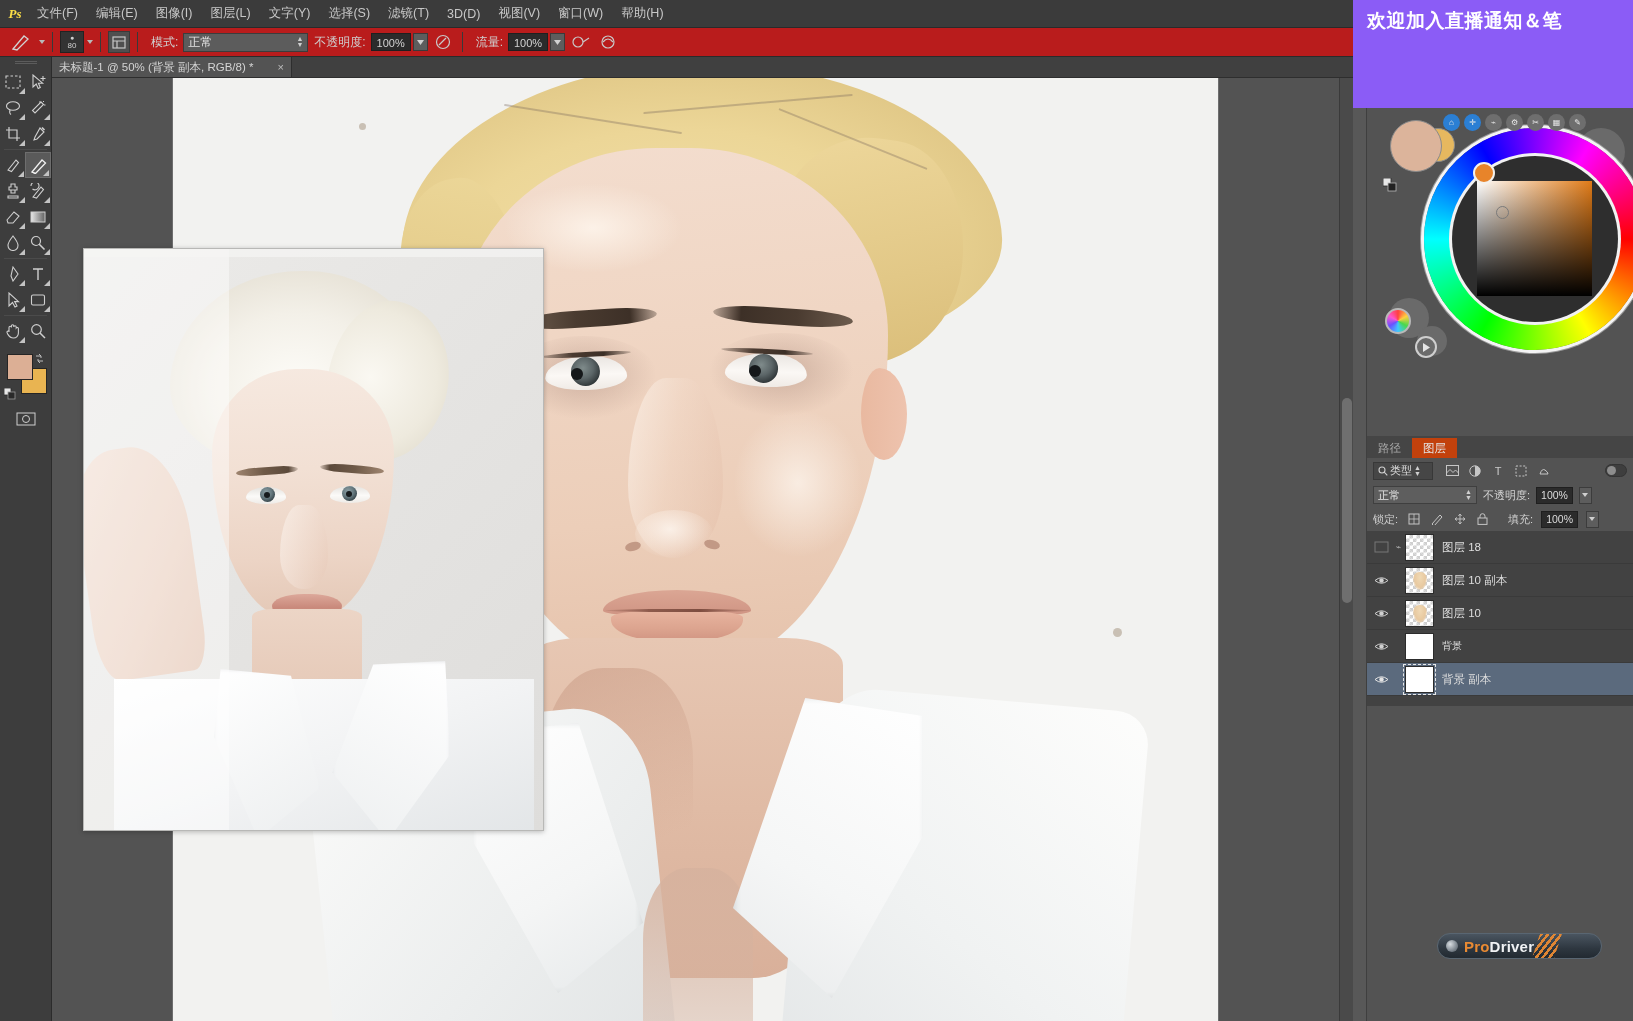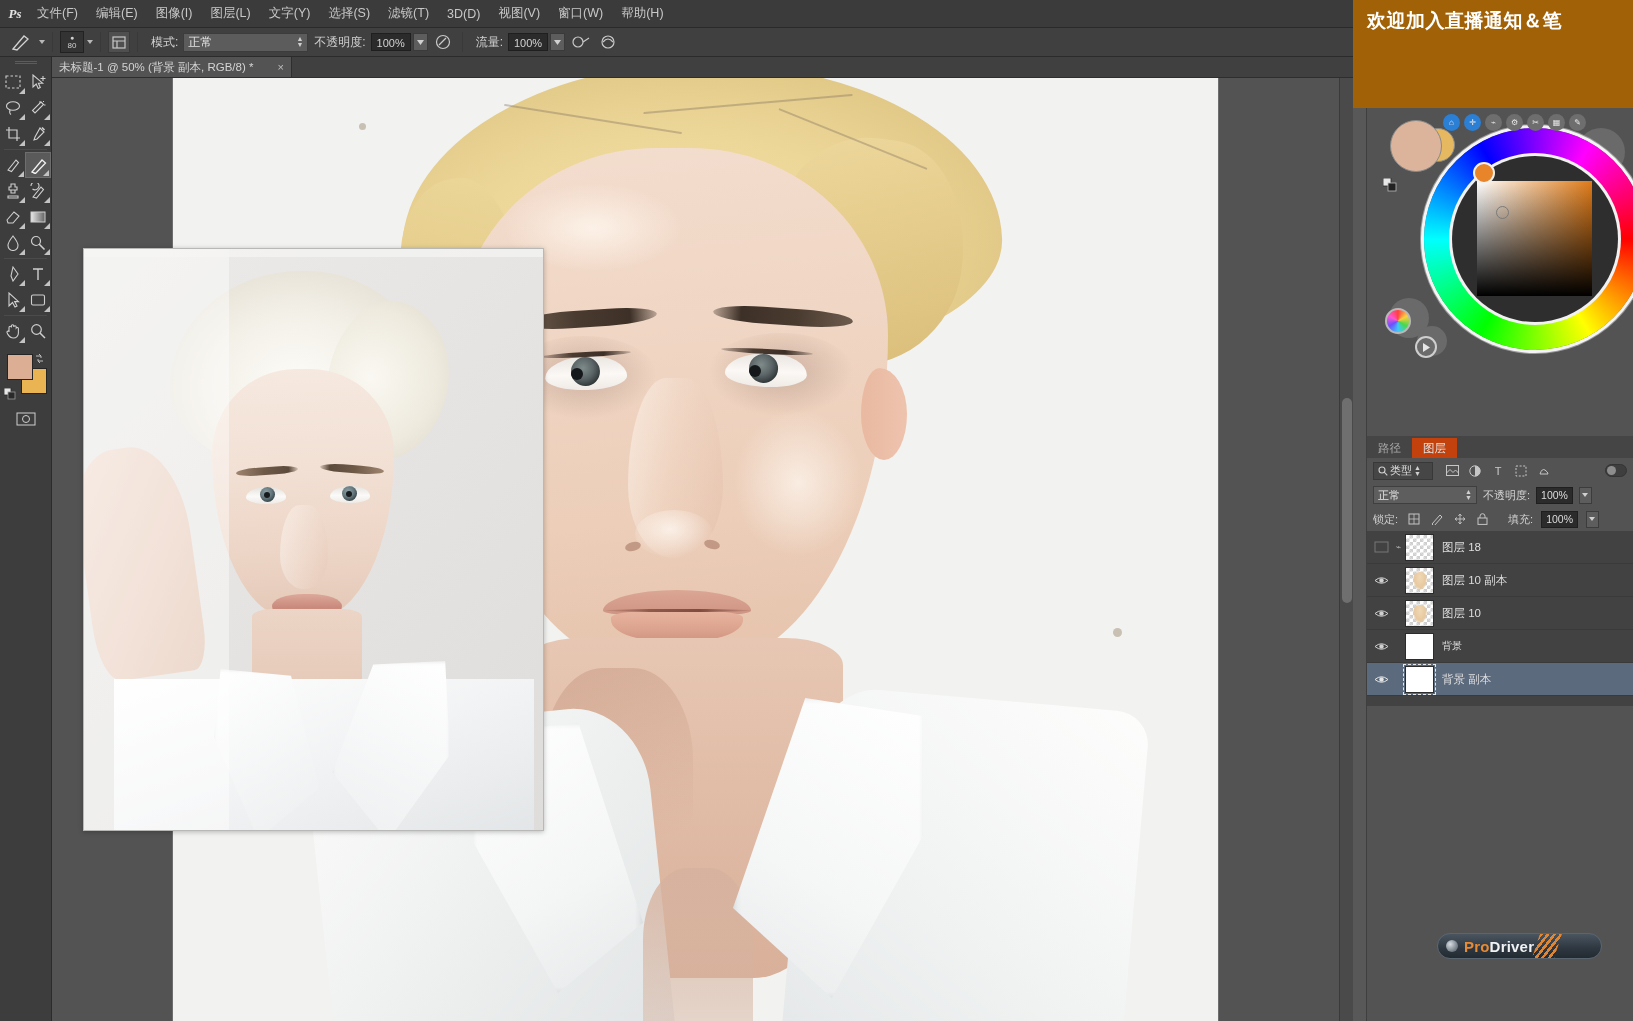--- a/index.html
+++ b/index.html
@@ -16,32 +16,32 @@
   .menubar {
     position: absolute; left: 0; top: 0; width: 1633px; height: 28px;
     background: #3b3b3b;
     display: flex; align-items: center;
     border-bottom: 1px solid #2a2a2a;
     z-index: 30;
   }
   .ps-logo {
     width: 26px; height: 29px; margin-left: 2px;
     display: flex; align-items: center; justify-content: center;
-    font-size: 13px; font-weight: bold; color: #e5e5e5;
+    font-size: 13px; font-weight: bold; color: #fde047;
     font-family: "Liberation Serif", serif; font-style: italic;
   }
   .menu-item {
     padding: 3px 9px; font-size: 12.5px; color: #c8c8c8;
     white-space: nowrap; cursor: default;
   }
 
   
   .optionsbar {
     position: absolute; left: 0; top: 28px; width: 1633px; height: 29px;
-    background: #404040;
+    background: #b91c1c;
     display: flex; align-items: center;
     border-bottom: 1px solid #2b2b2b;
     z-index: 29;
   }
   .ob-sep { width: 1px; height: 20px; background: #393939; margin: 0 7px; }
   .ob-brushpreview {
     width: 30px; height: 20px; margin-left: 6px;
     display: flex; align-items: center; justify-content: center;
     position: relative;
   }
@@ -549,21 +549,21 @@
     background: radial-gradient(ellipse at 50% 30%, #f0d9b4 0%, #e8c9a0 55%, rgba(232,201,160,0) 85%);
     border-radius: 45% 45% 50% 50% / 38% 38% 62% 62%;
   }
   .lr-thumb.selectedthumb { outline: 1px dashed #e8e8e8; outline-offset: 1px; }
   .lr-name { font-size: 11.5px; color: #dedede; }
   .lr-name.small { font-size: 10px; }
 
   
   .promo {
     position: absolute; left: 1353px; top: 0; width: 280px; height: 108px;
-    background: #a16207; z-index: 40; padding: 6px 0 0 14px;
+    background: #8b5cf6; z-index: 40; padding: 6px 0 0 14px;
   }
   .promo div {
     color: #fff; font-size: 19px; font-weight: bold; line-height: 29px;
     white-space: nowrap; letter-spacing: .5px;
   }
 
   
   .prodriver {
     position: absolute; left: 1437px; top: 929px; width: 190px; height: 34px;
     z-index: 45; display: flex; align-items: center;

